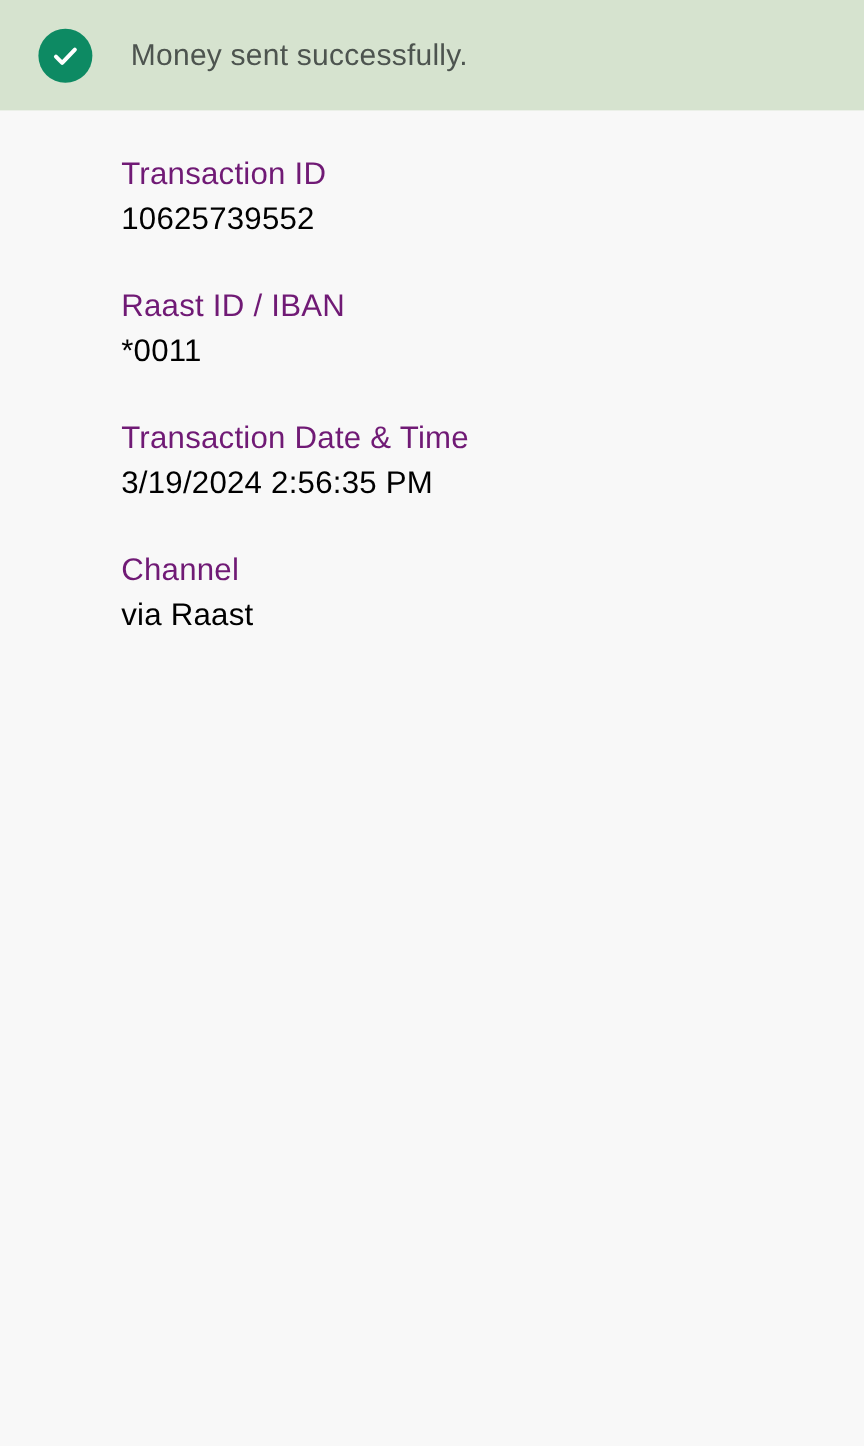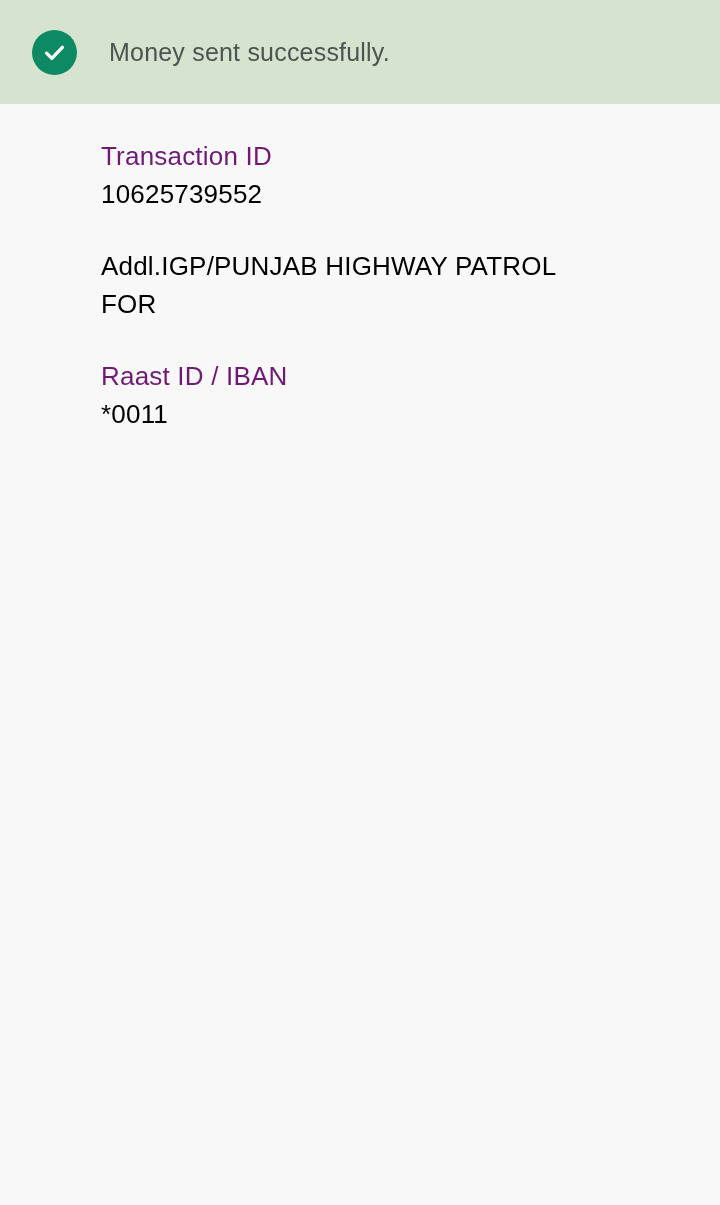--- a/index.html
+++ b/index.html
@@ -7,21 +7,21 @@
     padding: 0;
   }
   body {
     width: 720px;
     height: 1205px;
     background: #f8f8f8;
     font-family: "Liberation Sans", "DejaVu Sans", sans-serif;
     overflow: hidden;
   }
   .banner {
-    height: 104px;
+    height: 92px;
     background: #d6e3cf;
     display: flex;
     align-items: center;
     padding-left: 32px;
     box-sizing: border-box;
   }
   .check-circle {
     width: 45px;
     height: 45px;
     border-radius: 50%;
@@ -75,23 +75,30 @@
   <div class="field">
     <div class="field-label">Transaction ID</div>
     <div class="field-value">10625739552</div>
   </div>
 
   <div class="field">
   </div>
 
 
   <div class="field">
-    <div class="field-value">Addl.IGP/PUNJAB HIGHWAY PATROL FOR</div>
   </div>
 
   <div class="field">
     <div class="field-label">Raast ID / IBAN</div>
     <div class="field-value">*0011</div>
   </div>
 
+  <div class="field">
+    <div class="field-label">Transaction Date &amp; Time</div>
+    <div class="field-value">3/19/2024 2:56:35 PM</div>
+  </div>
 
+  <div class="field">
+    <div class="field-label">Channel</div>
+    <div class="field-value">via Raast</div>
+  </div>
 
 </div>
 
 </body></html>

